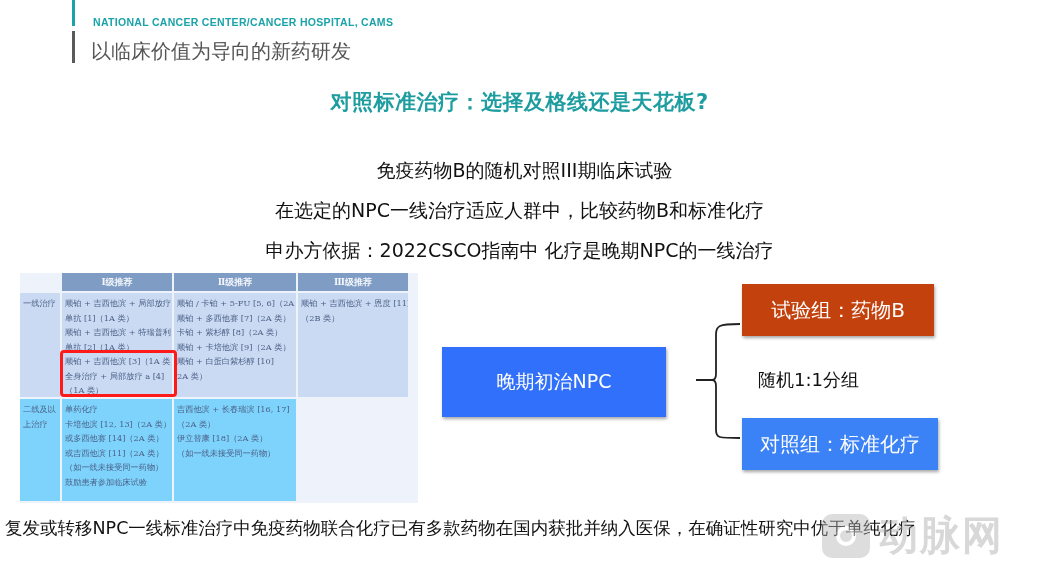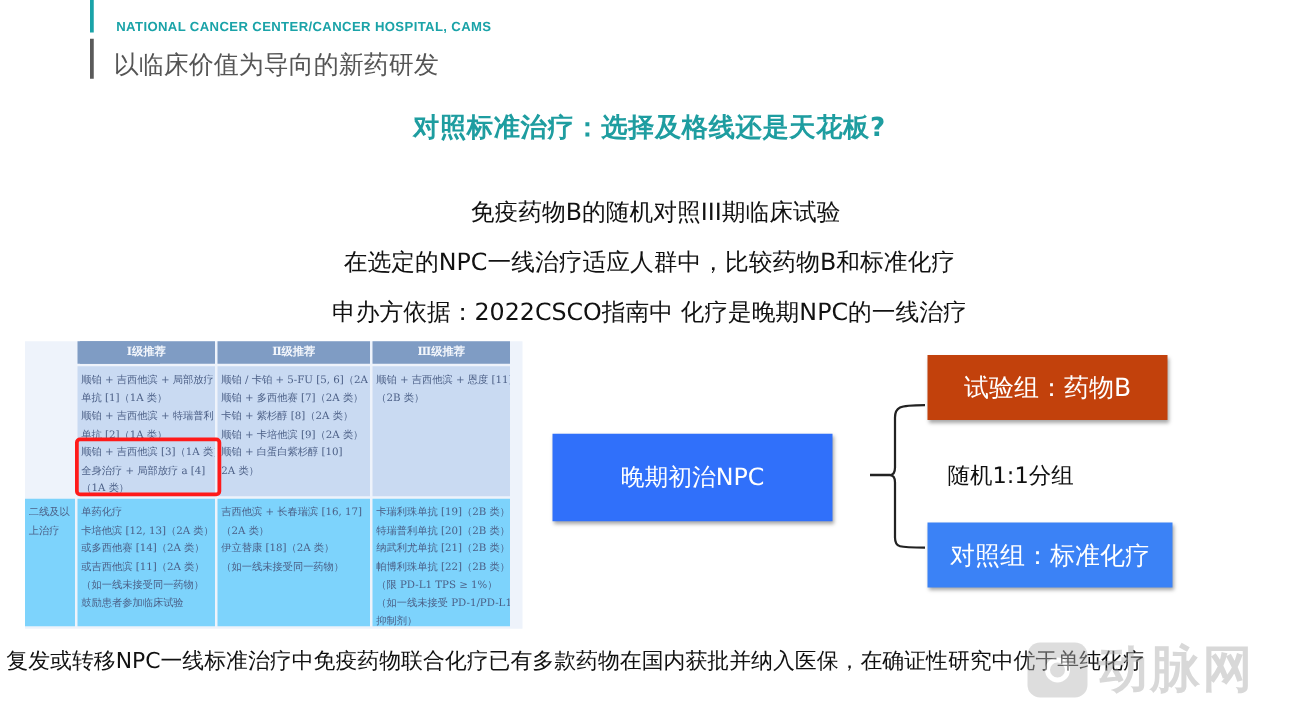--- a/index.html
+++ b/index.html
@@ -55,20 +55,21 @@
   <div>在选定的NPC一线治疗适应人群中，比较药物B和标准化疗</div>
   <div>申办方依据：2022CSCO指南中 化疗是晚期NPC的一线治疗</div>
 </div>
 
 <div class="guide-table">
   <div class="gt-head" style="left:0;width:64px;margin-left:44px;">分层</div>
   <div class="gt-head" style="left:42px;width:110px;">Ⅰ级推荐</div>
   <div class="gt-head" style="left:154px;width:122px;">Ⅱ级推荐</div>
   <div class="gt-head" style="left:278px;width:110px;">Ⅲ级推荐</div>
 
+  <div class="gt-cell" style="left:0;top:20px;width:40px;height:104px;white-space:normal;">一线治疗</div>
   <div class="gt-cell" style="left:42px;top:20px;width:110px;height:104px;">
     <div>顺铂 + 吉西他滨 + 局部放疗</div>
     <div>单抗 [1]（1A 类）</div>
     <div>顺铂 + 吉西他滨 + 特瑞普利</div>
     <div>单抗 [2]（1A 类）</div>
     <div>顺铂 + 吉西他滨 [3]（1A 类）</div>
     <div>全身治疗 + 局部放疗 a [4]</div>
     <div>（1A 类）</div>
   </div>
   <div class="gt-cell" style="left:154px;top:20px;width:122px;height:104px;">
@@ -92,29 +93,20 @@
     <div>或吉西他滨 [11]（2A 类）</div>
     <div>（如一线未接受同一药物）</div>
     <div>鼓励患者参加临床试验</div>
   </div>
   <div class="gt-cell r2" style="left:154px;top:126px;width:122px;height:102px;">
     <div>吉西他滨 + 长春瑞滨 [16, 17]</div>
     <div>（2A 类）</div>
     <div>伊立替康 [18]（2A 类）</div>
     <div>（如一线未接受同一药物）</div>
   </div>
-  <div class="gt-cell r2" style="left:278px;top:126px;width:110px;height:102px;">
-    <div>卡瑞利珠单抗 [19]（2B 类）</div>
-    <div>特瑞普利单抗 [20]（2B 类）</div>
-    <div>纳武利尤单抗 [21]（2B 类）</div>
-    <div>帕博利珠单抗 [22]（2B 类）</div>
-    <div>（限 PD-L1 TPS ≥ 1%）</div>
-    <div>（如一线未接受 PD-1/PD-L1</div>
-    <div>抑制剂）</div>
-  </div>
 </div>
 <div class="highlight-box"></div>
 
 <div class="npc-box">
   <span>晚期初治NPC</span>
 </div>
 
 <svg class="bracket" viewBox="0 0 60 118" width="60" height="118">
   <path d="M2 58 L18 58" stroke="#222" stroke-width="2" fill="none"></path>
   <path d="M46 2 Q30 2 26 4 Q22 6 22 12 L22 52 Q22 58 18 58 Q22 58 22 64 L22 108 Q22 114 26 115 Q30 116 46 116" stroke="#222" stroke-width="1.8" fill="none"></path>

